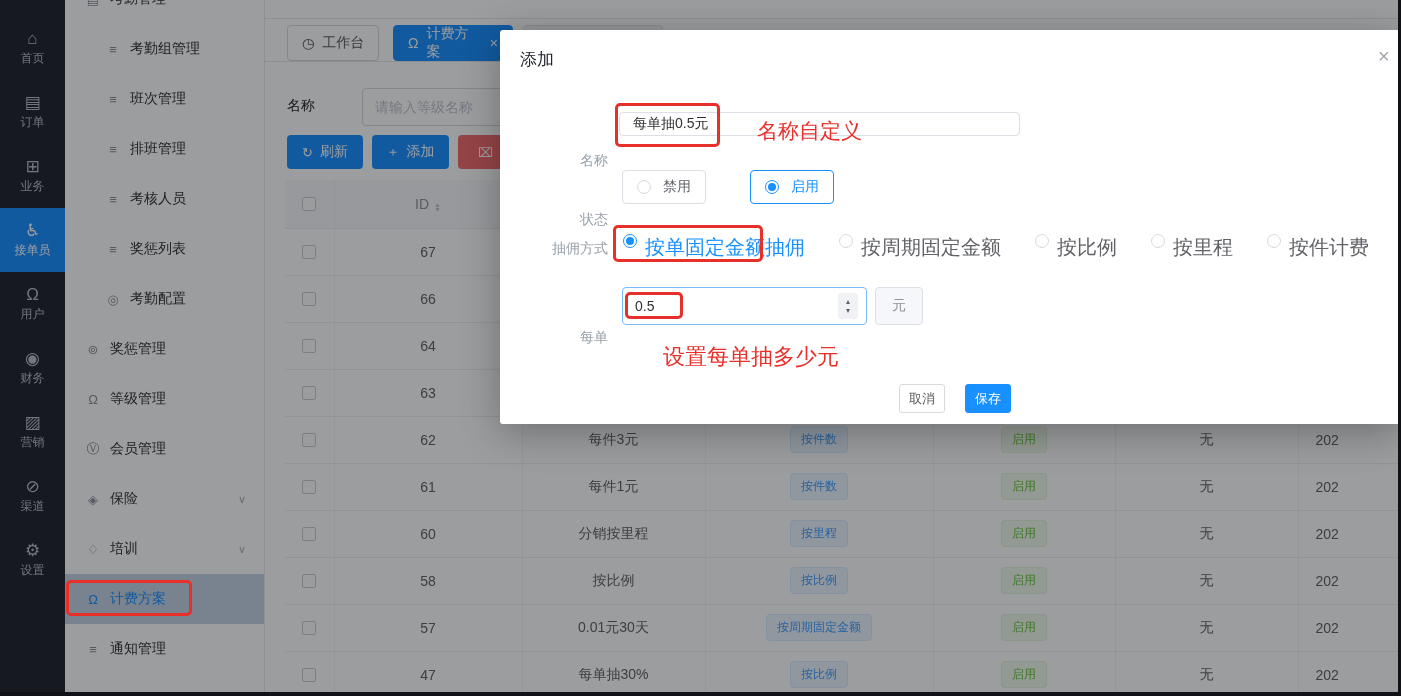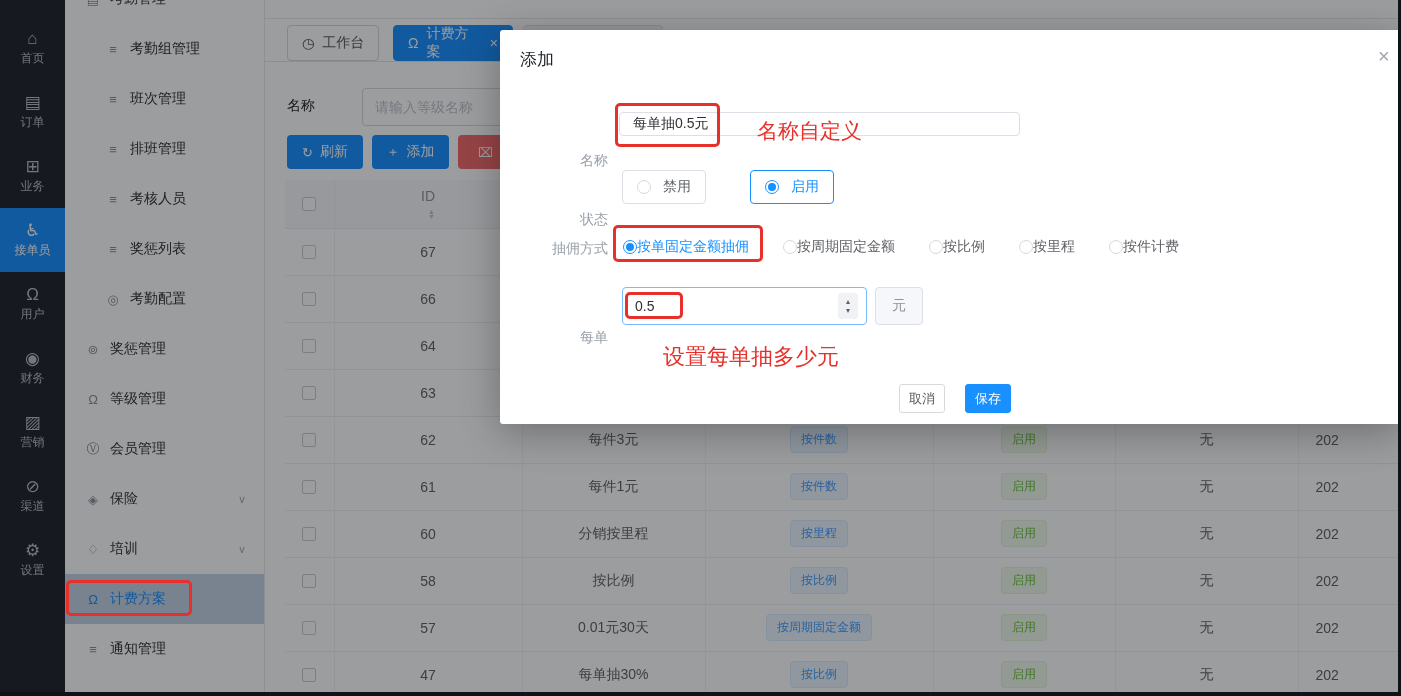--- a/index.html
+++ b/index.html
@@ -41,41 +41,41 @@
   .btn .icn { font-size:13px; }
   .btn-refresh { left:287px; width:76px; background:#1890ff; }
   .btn-add { left:372px; width:77px; background:#1890ff; }
   .btn-delete { left:458px; width:90px; background:#f56c6c; }
 
   
   .tbl { position:absolute; left:285px; top:180px; width:1140px; border-collapse:collapse; table-layout:fixed; font-size:14px; }
   .tbl th { height:48px; background:#f7f8fa; color:#909399; font-weight:normal; border-bottom:1px solid #e8eaee; border-right:1px solid #eef0f3; }
   .tbl td { height:47px; text-align:center; color:#606266; border-bottom:1px solid #ebeef5; border-right:1px solid #f2f3f6; background:#fff; }
   .tbl td:last-child, .tbl th:last-child { border-right:none; }
-  .th-id { display:inline-flex; align-items:flex-end; gap:5px;flex-direction:column; }
+  .th-id { display:inline-flex; align-items:flex-end; gap:5px; }
   .sort { display:inline-flex; flex-direction:column; line-height:5px; font-size:7px; color:#c0c4cc; }
   .cb { width:14px; height:14px; border:1px solid #c8ccd4; border-radius:2px; background:#fdfdfd; margin:0 auto; }
   .badge-blue { display:inline-block; padding:4px 10px; font-size:12px; border-radius:4px; background:#ecf5ff; border:1px solid #d9ecff; color:#409eff; }
   .badge-green { display:inline-block; padding:4px 10px; font-size:12px; border-radius:4px; background:#f0f9eb; border:1px solid #e1f3d8; color:#67c23a; }
   .cell-date { text-align:left !important; padding-left:17px; }
 
   
   .overlay { position:absolute; inset:0; background:rgba(8,10,14,0.40); z-index:50; }
   .modal { position:absolute; left:500px; top:30px; width:901px; height:394px; background:#fff; border-radius:3px; box-shadow:0 8px 40px rgba(0,0,0,.3); z-index:100; }
   .modal-title { position:absolute; left:20px; top:18px; font-size:17px; color:#1f2329; }
   .modal-close { position:absolute; left:878px; top:16px; font-size:20px; color:#a0a6ad; cursor:pointer; line-height:1; }
   .f-label { position:absolute; left:0; width:108px; text-align:right; font-size:14px; color:#98a0a8; }
   .name-input { position:absolute; left:119px; top:82px; width:401px; height:24px; border:1px solid #dcdfe6; border-radius:4px; display:flex; align-items:center; padding-left:13px; font-size:14px; color:#303133; }
   .state-box { position:absolute; top:140px; height:34px; display:inline-flex; align-items:center; gap:12px; padding:0 14px; border:1px solid #dcdfe6; border-radius:4px; background:#fff; font-size:14px; color:#5f6368; cursor:pointer; }
   .state-box.checked { border-color:#1890ff; color:#1890ff; }
   .radio { position:relative; width:14px; height:14px; border:1px solid #d9d9d9; border-radius:50%; background:#fff; flex:none; display:inline-block; }
   .radio.checked { border-color:#1890ff; }
   .radio.checked::after { content:""; position:absolute; inset:2px; border-radius:50%; background:#1890ff; }
   .method-row { position:absolute; left:123px; top:199px; height:36px; display:flex; align-items:center; gap:34px; }
-  .method-opt { display:inline-flex; align-items:center; font-size:14px; color:#606266; cursor:pointer; }
+  .method-opt { display:inline-flex; gap:8px; font-size:20px; color:#606266; cursor:pointer; }
   .method-opt.checked { color:#1890ff; }
   .num-input { position:absolute; left:122px; top:257px; width:245px; height:38px; border:1px solid #7abaff; border-radius:4px; display:flex; align-items:center; padding:0 8px 0 12px; font-size:14px; color:#303133; }
   .stepper { margin-left:auto; width:20px; height:26px; background:#f0f2f5; border-radius:3px; display:flex; flex-direction:column; align-items:center; justify-content:center; font-size:8px; line-height:9px; color:#5f6368; cursor:pointer; }
   .unit-addon { position:absolute; left:375px; top:257px; width:48px; height:38px; background:#f5f7fa; border:1px solid #dcdfe6; border-radius:4px; display:flex; align-items:center; justify-content:center; font-size:14px; color:#909399; }
   .mbtn { position:absolute; top:354px; height:29px; border-radius:3px; font-size:13px; display:inline-flex; align-items:center; justify-content:center; cursor:pointer; }
   .mbtn-cancel { left:399px; width:46px; background:#fff; border:1px solid #d9d9d9; color:#595959; }
   .mbtn-save { left:465px; width:46px; background:#1890ff; border:1px solid #1890ff; color:#fff; }
 
   
   .anno-box { position:absolute; border:3px solid #e8302a; border-radius:5px; z-index:120; pointer-events:none; }

